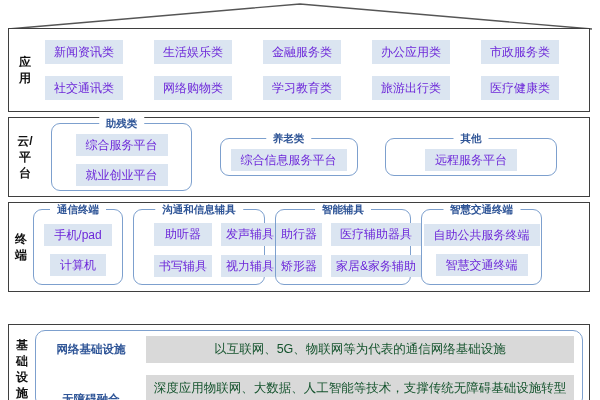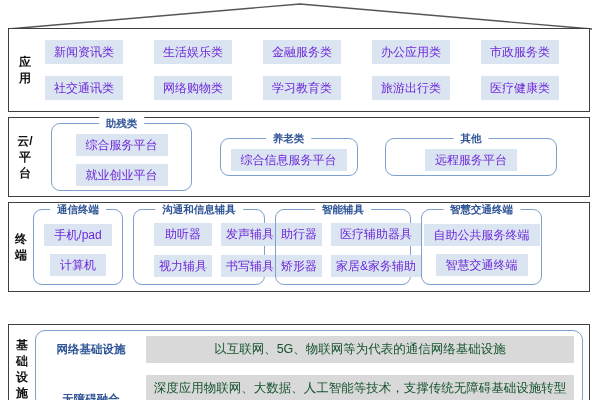--- a/index.html
+++ b/index.html
@@ -137,22 +137,22 @@
     <div class="term-groups">
       <div class="grp g-term-1">
         <div class="grp-title">通信终端</div>
         <div class="box">手机/pad</div>
         <div class="box">计算机</div>
       </div>
       <div class="grp grid2 g-term-2">
         <div class="grp-title">沟通和信息辅具</div>
         <div class="box">助听器</div>
         <div class="box">发声辅具</div>
+        <div class="box">书写辅具</div>
         <div class="box">视力辅具</div>
-        <div class="box">书写辅具</div>
       </div>
       <div class="grp grid2 g-term-3">
         <div class="grp-title">智能辅具</div>
         <div class="box">助行器</div>
         <div class="box">医疗辅助器具</div>
         <div class="box">矫形器</div>
         <div class="box">家居&amp;家务辅助</div>
       </div>
       <div class="grp g-term-4">
         <div class="grp-title">智慧交通终端</div>

